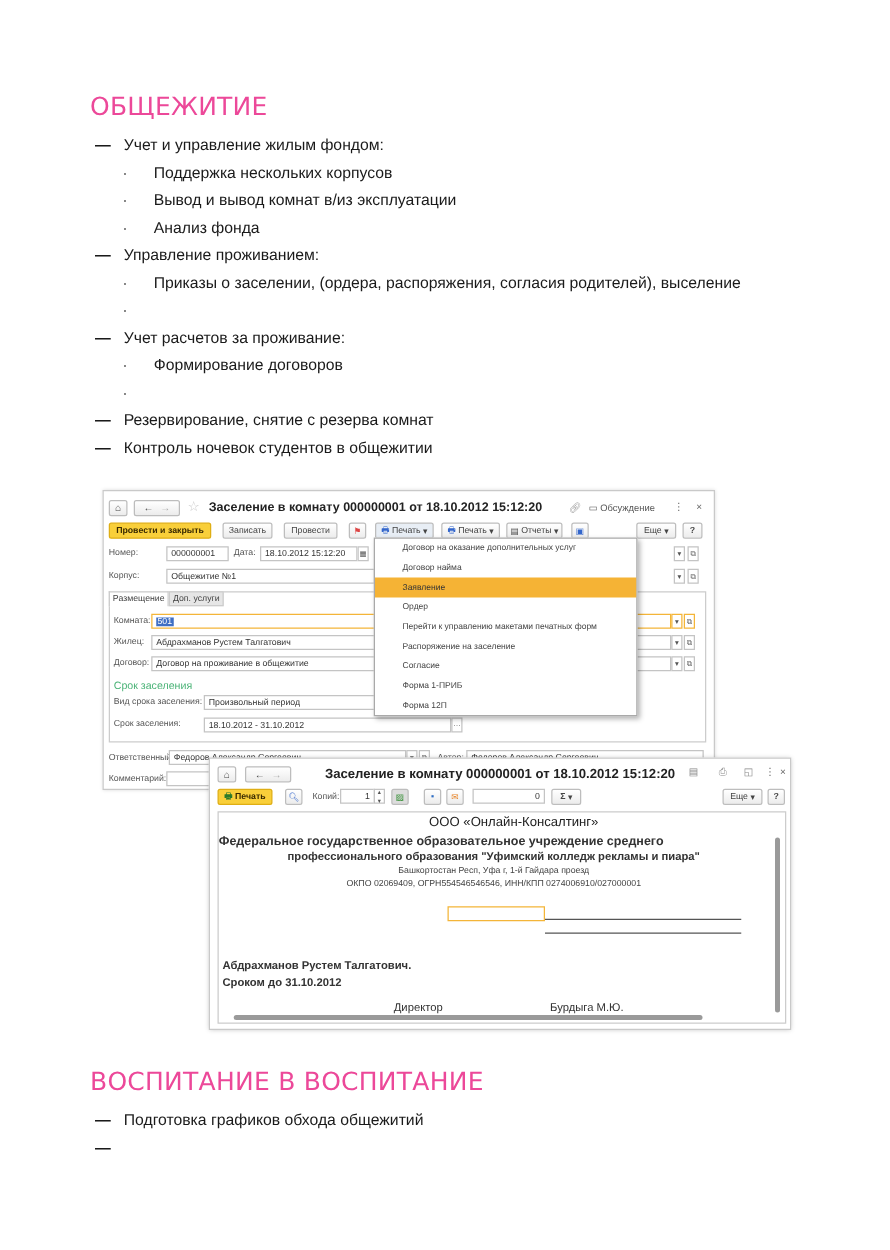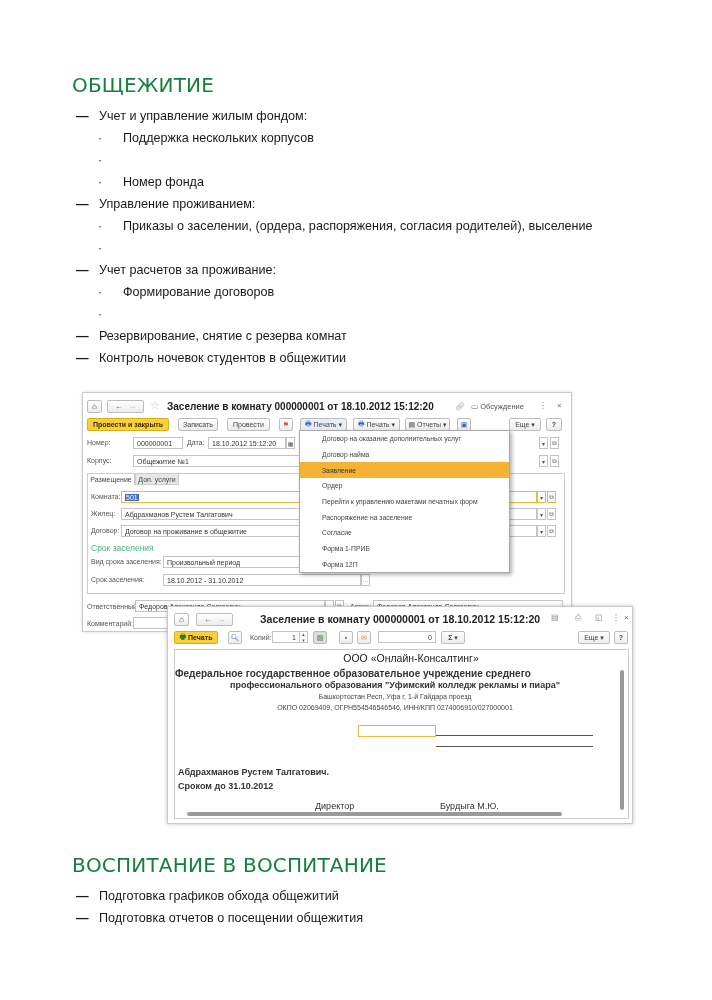--- a/index.html
+++ b/index.html
@@ -1,17 +1,17 @@
 <!DOCTYPE html>
 <html><head>
 <meta charset="utf-8">
 <style>
 *{box-sizing:border-box;margin:0;padding:0}
 body{width:712px;height:1000px;background:#fff;font-family:"Liberation Sans",sans-serif;color:#222;position:relative;overflow:hidden}
-.h1{position:absolute;left:72px;font-size:20px;font-weight:400;color:#15803d;letter-spacing:0.2px;font-family:"DejaVu Sans",sans-serif}
+.h1{position:absolute;left:72px;font-size:20px;font-weight:400;color:#ec4899;letter-spacing:0.2px;font-family:"DejaVu Sans",sans-serif}
 .list{position:absolute;left:76px;font-size:12.6px;color:#1a1a1a}
 .li{height:22px;display:flex;align-items:center;white-space:nowrap}
 .li .dash{width:23px;display:inline-block;font-weight:700}
 .li.sub{padding-left:22px}
 .li.sub .dot{width:25px;display:inline-block;font-size:12px}
 
 .win{position:absolute;background:#fff;border:1px solid #c9c9c9;box-shadow:0 0 3px rgba(0,0,0,0.15);font-size:7.5px;color:#444}
 .btn{position:absolute;height:13px;border:1px solid #bdbdbd;border-radius:2px;background:linear-gradient(#fff,#ececec);font-size:7px;color:#444;display:flex;align-items:center;justify-content:center;padding:0 4px;white-space:nowrap}
 .btn.yellow{background:#f9cf3a;border-color:#dfae14;color:#3a2a00;font-weight:700}
 .lbl{position:absolute;font-size:7px;color:#555;white-space:nowrap}
@@ -32,24 +32,25 @@
   <div class="li">
       <span class="dash">—</span>
       <span>Учет и управление жилым фондом:</span>
     </div>
   <div class="li sub">
       <span class="dot">·</span>
       <span>Поддержка нескольких корпусов</span>
     </div>
   <div class="li sub">
       <span class="dot">·</span>
-    </div>
-  <div class="li sub">
-      <span class="dot">·</span>
-      <span>Номер фонда</span>
+      <span>Вывод и вывод комнат в/из эксплуатации</span>
+    </div>
+  <div class="li sub">
+      <span class="dot">·</span>
+      <span>Анализ фонда</span>
     </div>
   <div class="li">
       <span class="dash">—</span>
       <span>Управление проживанием:</span>
     </div>
   <div class="li sub">
       <span class="dot">·</span>
       <span>Приказы о заселении, (ордера, распоряжения, согласия родителей), выселение</span>
     </div>
   <div class="li sub">
@@ -243,15 +244,14 @@
 </div>
 
 <div class="h1" style="top:853px">ВОСПИТАНИЕ В ВОСПИТАНИЕ</div>
 <div class="list" style="top:885px">
   <div class="li">
       <span class="dash">—</span>
       <span>Подготовка графиков обхода общежитий</span>
     </div>
   <div class="li">
       <span class="dash">—</span>
-      <span>Подготовка отчетов о посещении общежития</span>
     </div>
 </div>
 
 </body></html>

